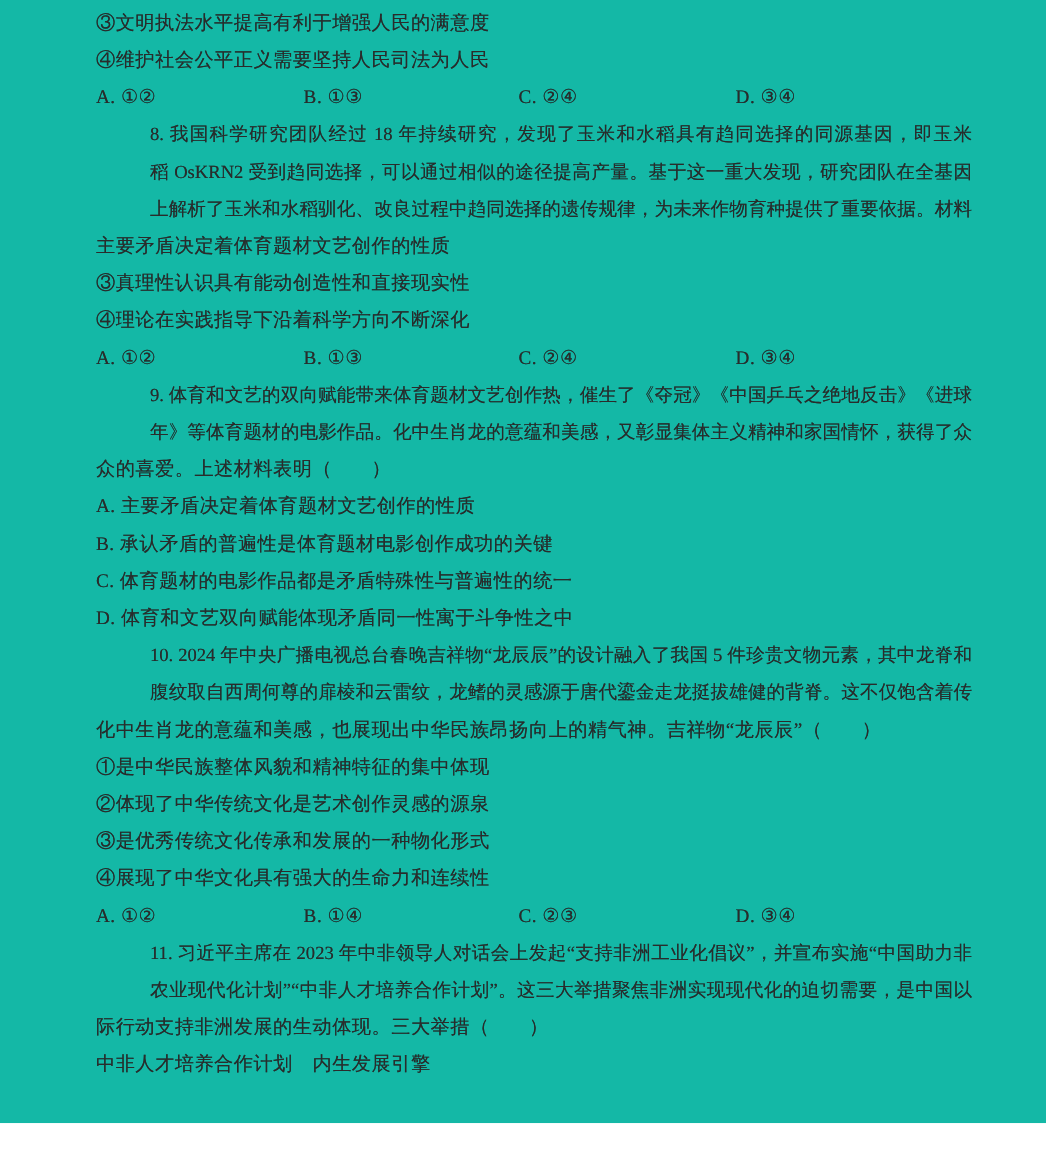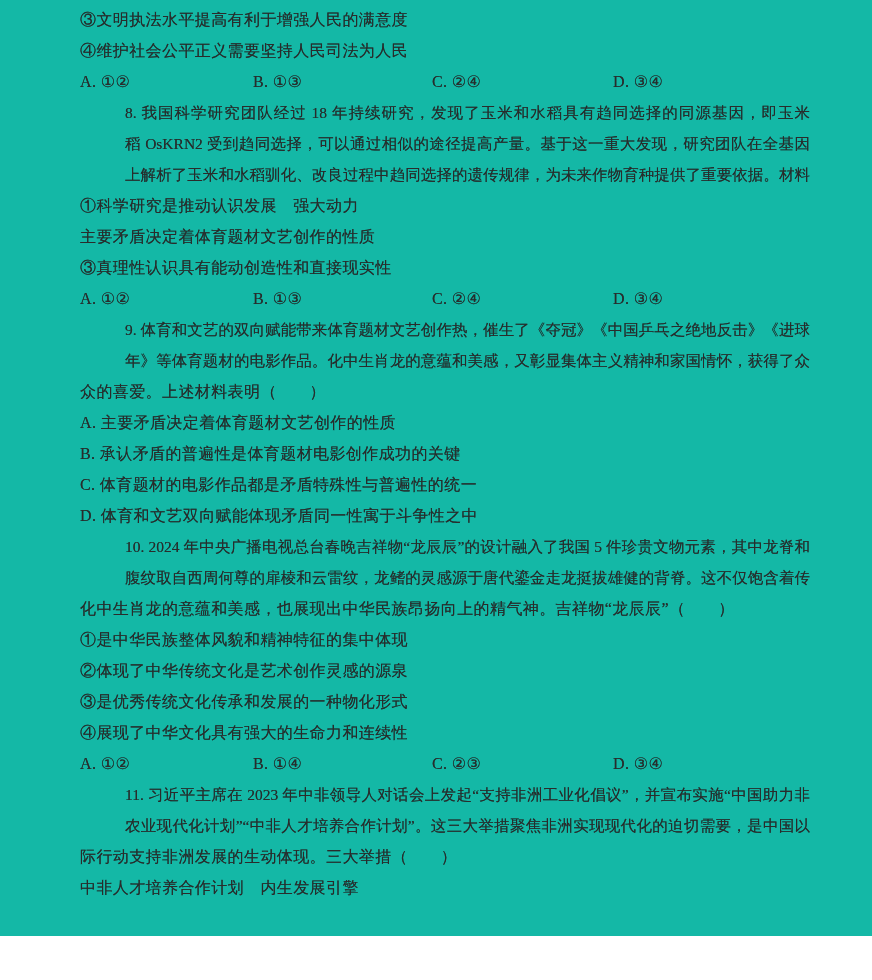--- a/index.html
+++ b/index.html
@@ -63,23 +63,23 @@
     <div class="line choices-row">
       <span class="choice pos-a">A. ①②</span>
       <span class="choice pos-b">B. ①③</span>
       <span class="choice pos-c">C. ②④</span>
       <span class="choice pos-d">D. ③④</span>
     </div>
 
     <div class="line just">8. 我国科学研究团队经过 18 年持续研究，发现了玉米和水稻具有趋同选择的同源基因，即玉米 KRN2 和水</div>
     <div class="line just">稻 OsKRN2 受到趋同选择，可以通过相似的途径提高产量。基于这一重大发现，研究团队在全基因组水平</div>
     <div class="line just">上解析了玉米和水稻驯化、改良过程中趋同选择的遗传规律，为未来作物育种提供了重要依据。材料蕴含</div>
-    <div class="line">①科学研究是推动认识发展　强大动力</div>
     <div class="line">主要矛盾决定着体育题材文艺创作的性质</div>
     <div class="line">③真理性认识具有能动创造性和直接现实性</div>
+    <div class="line">④理论在实践指导下沿着科学方向不断深化</div>
     <div class="line choices-row">
       <span class="choice pos-a">A. ①②</span>
       <span class="choice pos-b">B. ①③</span>
       <span class="choice pos-c">C. ②④</span>
       <span class="choice pos-d">D. ③④</span>
     </div>
 
     <div class="line just">9. 体育和文艺的双向赋能带来体育题材文艺创作热，催生了《夺冠》《中国乒乓之绝地反击》《进球吧！少</div>
     <div class="line just">年》等体育题材的电影作品。化中生肖龙的意蕴和美感，又彰显集体主义精神和家国情怀，获得了众多观</div>
     <div class="line">众的喜爱。上述材料表明（　　）</div>

